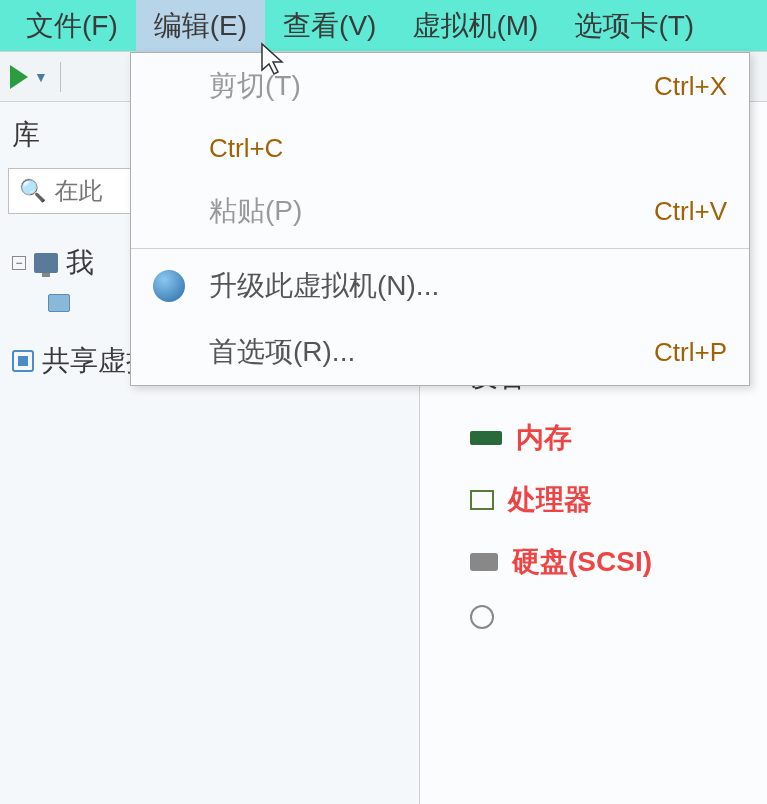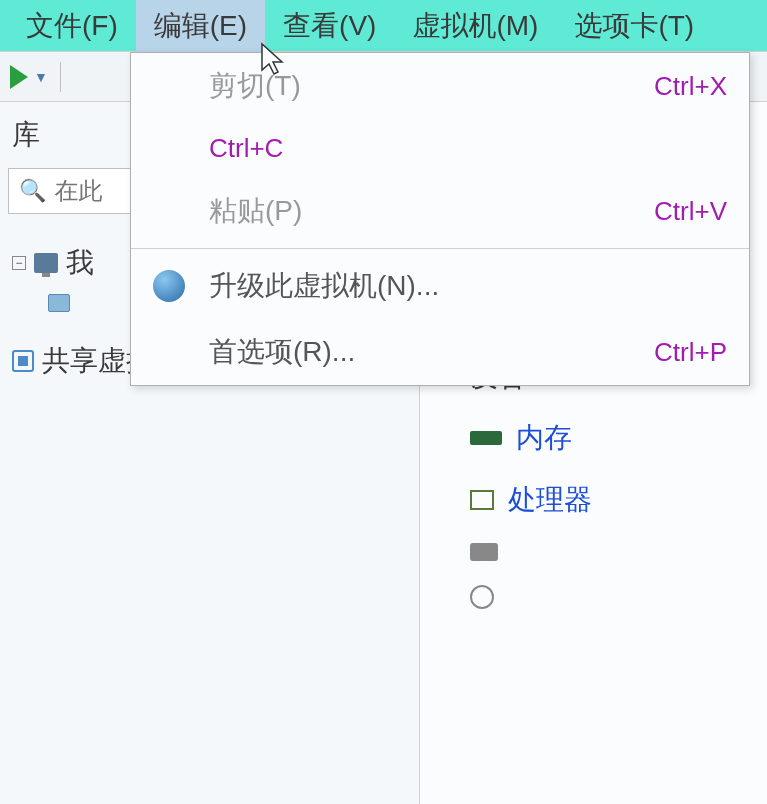--- a/index.html
+++ b/index.html
@@ -39,33 +39,33 @@
     .action-row span.text { font-size: 28px; color: #2a6aa8; }
     .edit-icon { width: 24px; height: 24px; background: #d8a848; border-radius: 3px; }
     .upgrade-icon { width: 24px; height: 24px; background: #4a8bc8; border-radius: 50%; }
     .play-icon-sm { width: 0; height: 0; border-left: 14px solid #2a9d3f; border-top: 9px solid transparent; border-bottom: 9px solid transparent; }
     
     .section-header { display: flex; align-items: center; gap: 10px; margin-top: 50px; padding: 10px 0; }
     .section-arrow { color: #666; font-size: 18px; }
     .section-header span.title { font-size: 30px; color: #3a3a3a; }
     
     .device-row { display: flex; align-items: center; gap: 14px; padding: 12px 0 12px 30px; }
-    .device-row span.label { font-size: 28px; color: #1d4ed8; }
+    .device-row span.label { font-size: 28px; color: #ef4444; font-weight: bold; }
     .mem-icon { width: 32px; height: 14px; background: #2a6a3a; border-radius: 2px; }
     .cpu-icon { width: 24px; height: 20px; border: 2px solid #5a7a3a; }
     .disk-icon { width: 28px; height: 18px; background: #888; border-radius: 3px; }
     .cd-icon { width: 24px; height: 24px; border: 2px solid #888; border-radius: 50%; }
     
     
     .dropdown { position: absolute; top: 52px; left: 130px; width: 620px; background: #fafcfd; border: 1px solid #b0b0b0; box-shadow: 3px 3px 8px rgba(0,0,0,0.15); z-index: 100; }
     .menu-item { display: flex; align-items: center; padding: 14px 22px; font-size: 28px; color: #555; }
     .menu-item.disabled { color: #999; }
     .menu-icon-col { width: 56px; display: flex; align-items: center; }
     .menu-label { flex: 1; }
-    .menu-shortcut { color: #a21caf; font-size: 26px; }
+    .menu-shortcut { color: #a16207; font-size: 26px; }
     .menu-sep { height: 1px; background: #d0d0d0; margin: 4px 0; }
     .globe-icon { width: 32px; height: 32px; background: radial-gradient(circle at 35% 30%, #8ac8f0, #2a6aa8); border-radius: 50%; }
     
     .cursor { position: absolute; top: 42px; left: 260px; z-index: 200; pointer-events: none; }
   </style>
 </head>
 <body>
 
 <div class="menubar">
   <div class="menubar-item">文件(F)</div>
@@ -127,20 +127,21 @@
     <div class="device-row">
       <span class="mem-icon"></span>
       <span class="label">内存</span>
     </div>
     <div class="device-row">
       <span class="cpu-icon"></span>
       <span class="label">处理器</span>
     </div>
     <div class="device-row">
       <span class="disk-icon"></span>
+      <span class="label">硬盘(SCSI)</span>
     </div>
     <div class="device-row">
       <span class="cd-icon"></span>
     </div>
   </div>
 </div>
 
 <div class="dropdown">
   <div class="menu-item disabled">
     <span class="menu-icon-col"></span>

